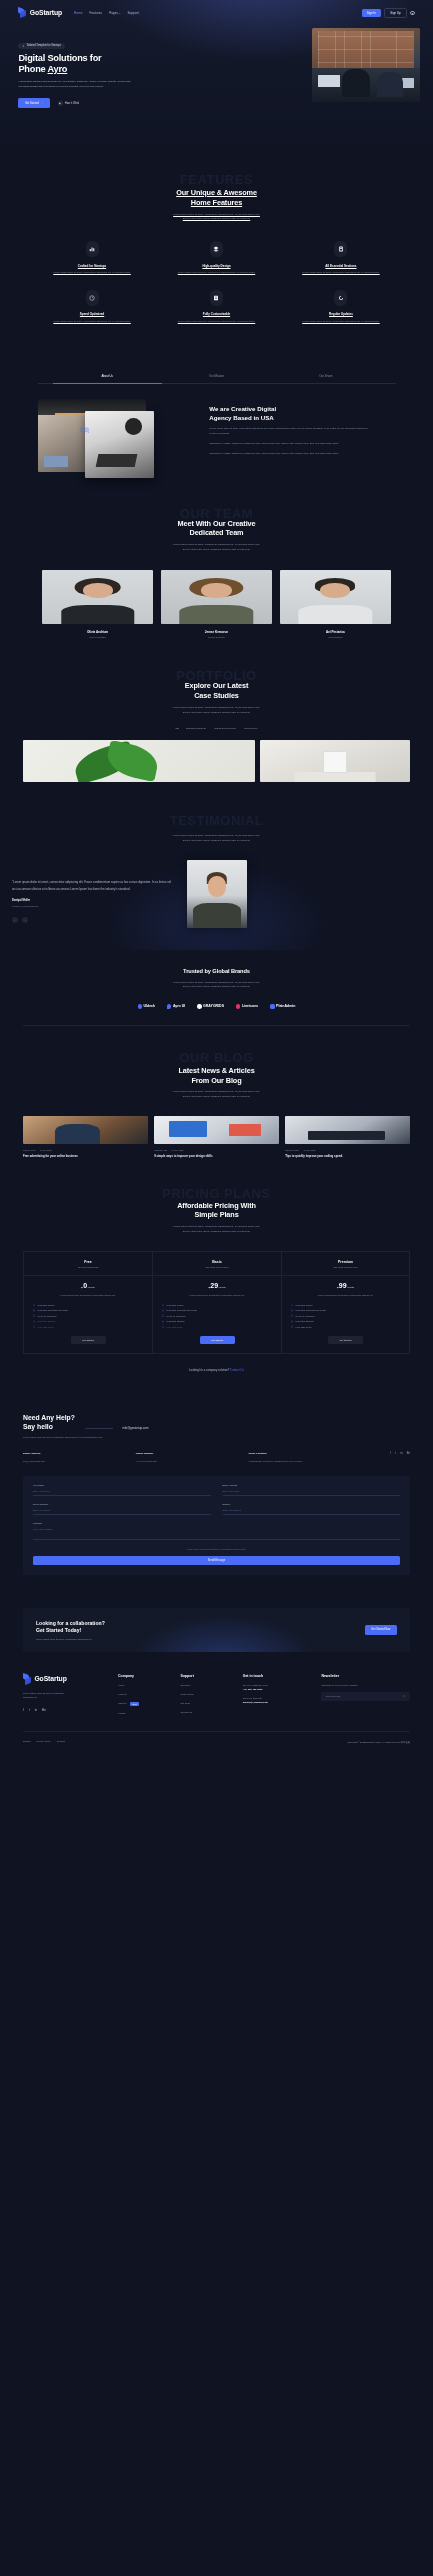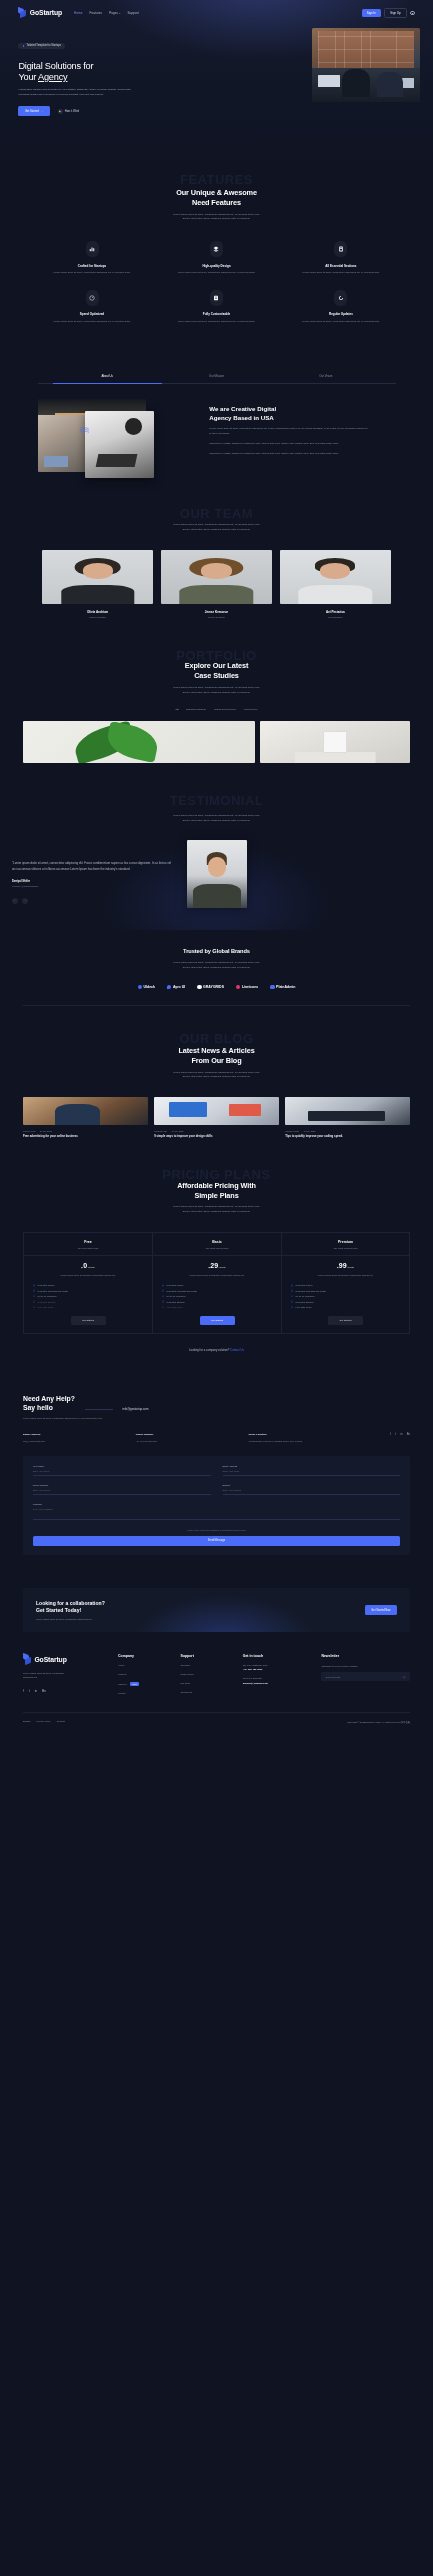--- a/index.html
+++ b/index.html
@@ -44,21 +44,21 @@
   .sun:after{content:"";position:absolute;inset:1.1px;border-radius:50%;background:#9aa2b8;}
 
   .hero-grid{display:flex;padding:0 18.4px;margin-top:13px;position:relative;}
   .hero-left{width:163px;padding-top:7.6px;}
   .badge{
     display:inline-flex;align-items:center;gap:2.2px;
     background:rgba(255,255,255,.07);border-radius:10.8px;
     padding:1.6px 4.3px;font-size:2.6px;color:#d5d9e8;
   }
   .badge .dot{width:1.6px;height:1.6px;border-radius:50%;background:#4a6cf7;}
-  .hero-h1{font-size:9.2px;line-height:1.22;font-weight:400;margin-top:12px;letter-spacing:-0.2px;}
+  .hero-h1{font-size:9.2px;line-height:1.22;font-weight:700;margin-top:4px;letter-spacing:-0.2px;}
   .hero-h1 u{text-decoration-thickness:0.8px;text-underline-offset:1.4px;}
   .hero-p{font-size:2.5px;line-height:1.9;color:#9aa2ba;margin-top:4.9px;width:114px;}
   .hero-actions{display:flex;align-items:center;gap:7.6px;margin-top:8.7px;}
   .btn-primary{background:#4a6cf7;color:#fff;border:none;border-radius:1.6px;padding:3.3px 6.5px;font-size:2.7px;display:inline-flex;align-items:center;gap:2.2px;}
   .btn-ghost{background:transparent;border:none;color:#cdd2e2;font-size:2.7px;display:inline-flex;align-items:center;gap:2.2px;}
   .play{width:4.9px;height:4.9px;border-radius:50%;background:rgba(255,255,255,.10);display:inline-flex;align-items:center;justify-content:center;font-size:2.2px;}
 
   .hero-right{position:absolute;right:13px;top:-3.3px;width:108px;height:74px;}
   .hero-photo{
     position:absolute;inset:0;border-radius:1.6px;overflow:hidden;
@@ -81,21 +81,21 @@
   .ghost-title{
     position:absolute;left:0;right:0;top:8.7px;text-align:center;
     font-size:13px;font-weight:700;letter-spacing:0.5px;
     color:rgba(115,133,200,.10);text-transform:uppercase;user-select:none;
   }
   .sec-head{text-align:center;position:relative;z-index:2;}
   .sec-h2{font-size:7.3px;line-height:1.35;font-weight:700;letter-spacing:-0.1px;}
   .sec-p{font-size:2.5px;line-height:1.95;color:#8d95ad;margin-top:4.9px;}
 
   
-  .features{padding:25px 0 21.7px;}
+  .features{padding:25px 0 21.7px;text-decoration:underline;}
   .feat-grid{display:grid;grid-template-columns:repeat(3,1fr);gap:14px 5.4px;margin-top:18.4px;padding:0 32.5px;}
   .feat{text-align:center;}
   .feat-ico{
     width:13px;height:16.3px;margin:0 auto 6.5px;
     background:rgba(255,255,255,.055);
     border-radius:40% 40% 40% 40%/35% 35% 35% 35%;
     display:flex;align-items:center;justify-content:center;
   }
   .feat-ico svg{width:6px;height:6px;fill:#fff;}
   .feat-t{font-size:3px;font-weight:700;}
@@ -285,21 +285,21 @@
     </div>
 
     <div class="hero-grid">
       <div class="hero-left">
         <span class="badge">
           <span class="dot"></span>
           <span>Tailwind Template for Startups</span>
         </span>
         <h1 class="hero-h1">
           <span>Digital Solutions for</span><br>
-          <span>Your </span><u>Agency</u>
+          <span>Phone </span><u>Ayro</u>
         </h1>
         <p class="hero-p">Handcrafted Tailwind CSS template for your Startup, Business, Agency or SaaS Website. Comes with refreshing design and everything you need to kickstart your next web project.</p>
         <div class="hero-actions">
           <button class="btn-primary">
             <span>Get Started</span>
             <span>→</span>
           </button>
           <button class="btn-ghost">
             <span class="play">▶</span>
             <span>How it Work</span>
@@ -316,21 +316,21 @@
             <div class="person2"></div>
         </div>
       </div>
     </div>
   </section>
 
   <section class="section features">
     <div class="ghost-title">FEATURES</div>
     <div class="sec-head">
       <h2 class="sec-h2">
-        <span>Our Unique &amp; Awesome</span><br><span>Need Features</span>
+        <span>Our Unique &amp; Awesome</span><br><span>Home Features</span>
       </h2>
       <p class="sec-p">
         <span>Lorem ipsum dolor sit amet, consectetur adipiscing elit. In convallis tortor eros.</span><br><span>Donec vitae tortor lacus. Phasellus aliquam ante in maximus.</span>
       </p>
     </div>
     <div class="feat-grid">
       <div class="feat">
         <div class="feat-ico">
             <svg viewBox="0 0 24 24">
               <rect x="3" y="12" width="4" height="9"></rect>
@@ -427,20 +427,23 @@
           <p class="about-p">Phasellus ex massa, facilisis ac vestibulum eget, ultrices quis nulla. Integer vitae magna lacus. Sed venenatis auctor dolor.</p>
           <p class="about-p">Phasellus ex massa, facilisis ac vestibulum eget, ultrices quis nulla. Integer vitae magna lacus. Sed venenatis auctor dolor.</p>
         </div>
       </div>
     </div>
   </section>
 
   <section class="section">
     <div class="ghost-title">OUR TEAM</div>
     <div class="sec-head">
+      <h2 class="sec-h2">
+        <span>Meet With Our Creative</span><br><span>Dedicated Team</span>
+      </h2>
       <p class="sec-p">
         <span>Lorem ipsum dolor sit amet, consectetur adipiscing elit. In convallis tortor eros.</span><br><span>Donec vitae tortor lacus. Phasellus aliquam ante in maximus.</span>
       </p>
     </div>
     <div class="team-grid">
       <div class="member">
         <div class="member-ph m1">
             <div class="hair"></div>
             <div class="face"></div>
             <div class="body"></div>

